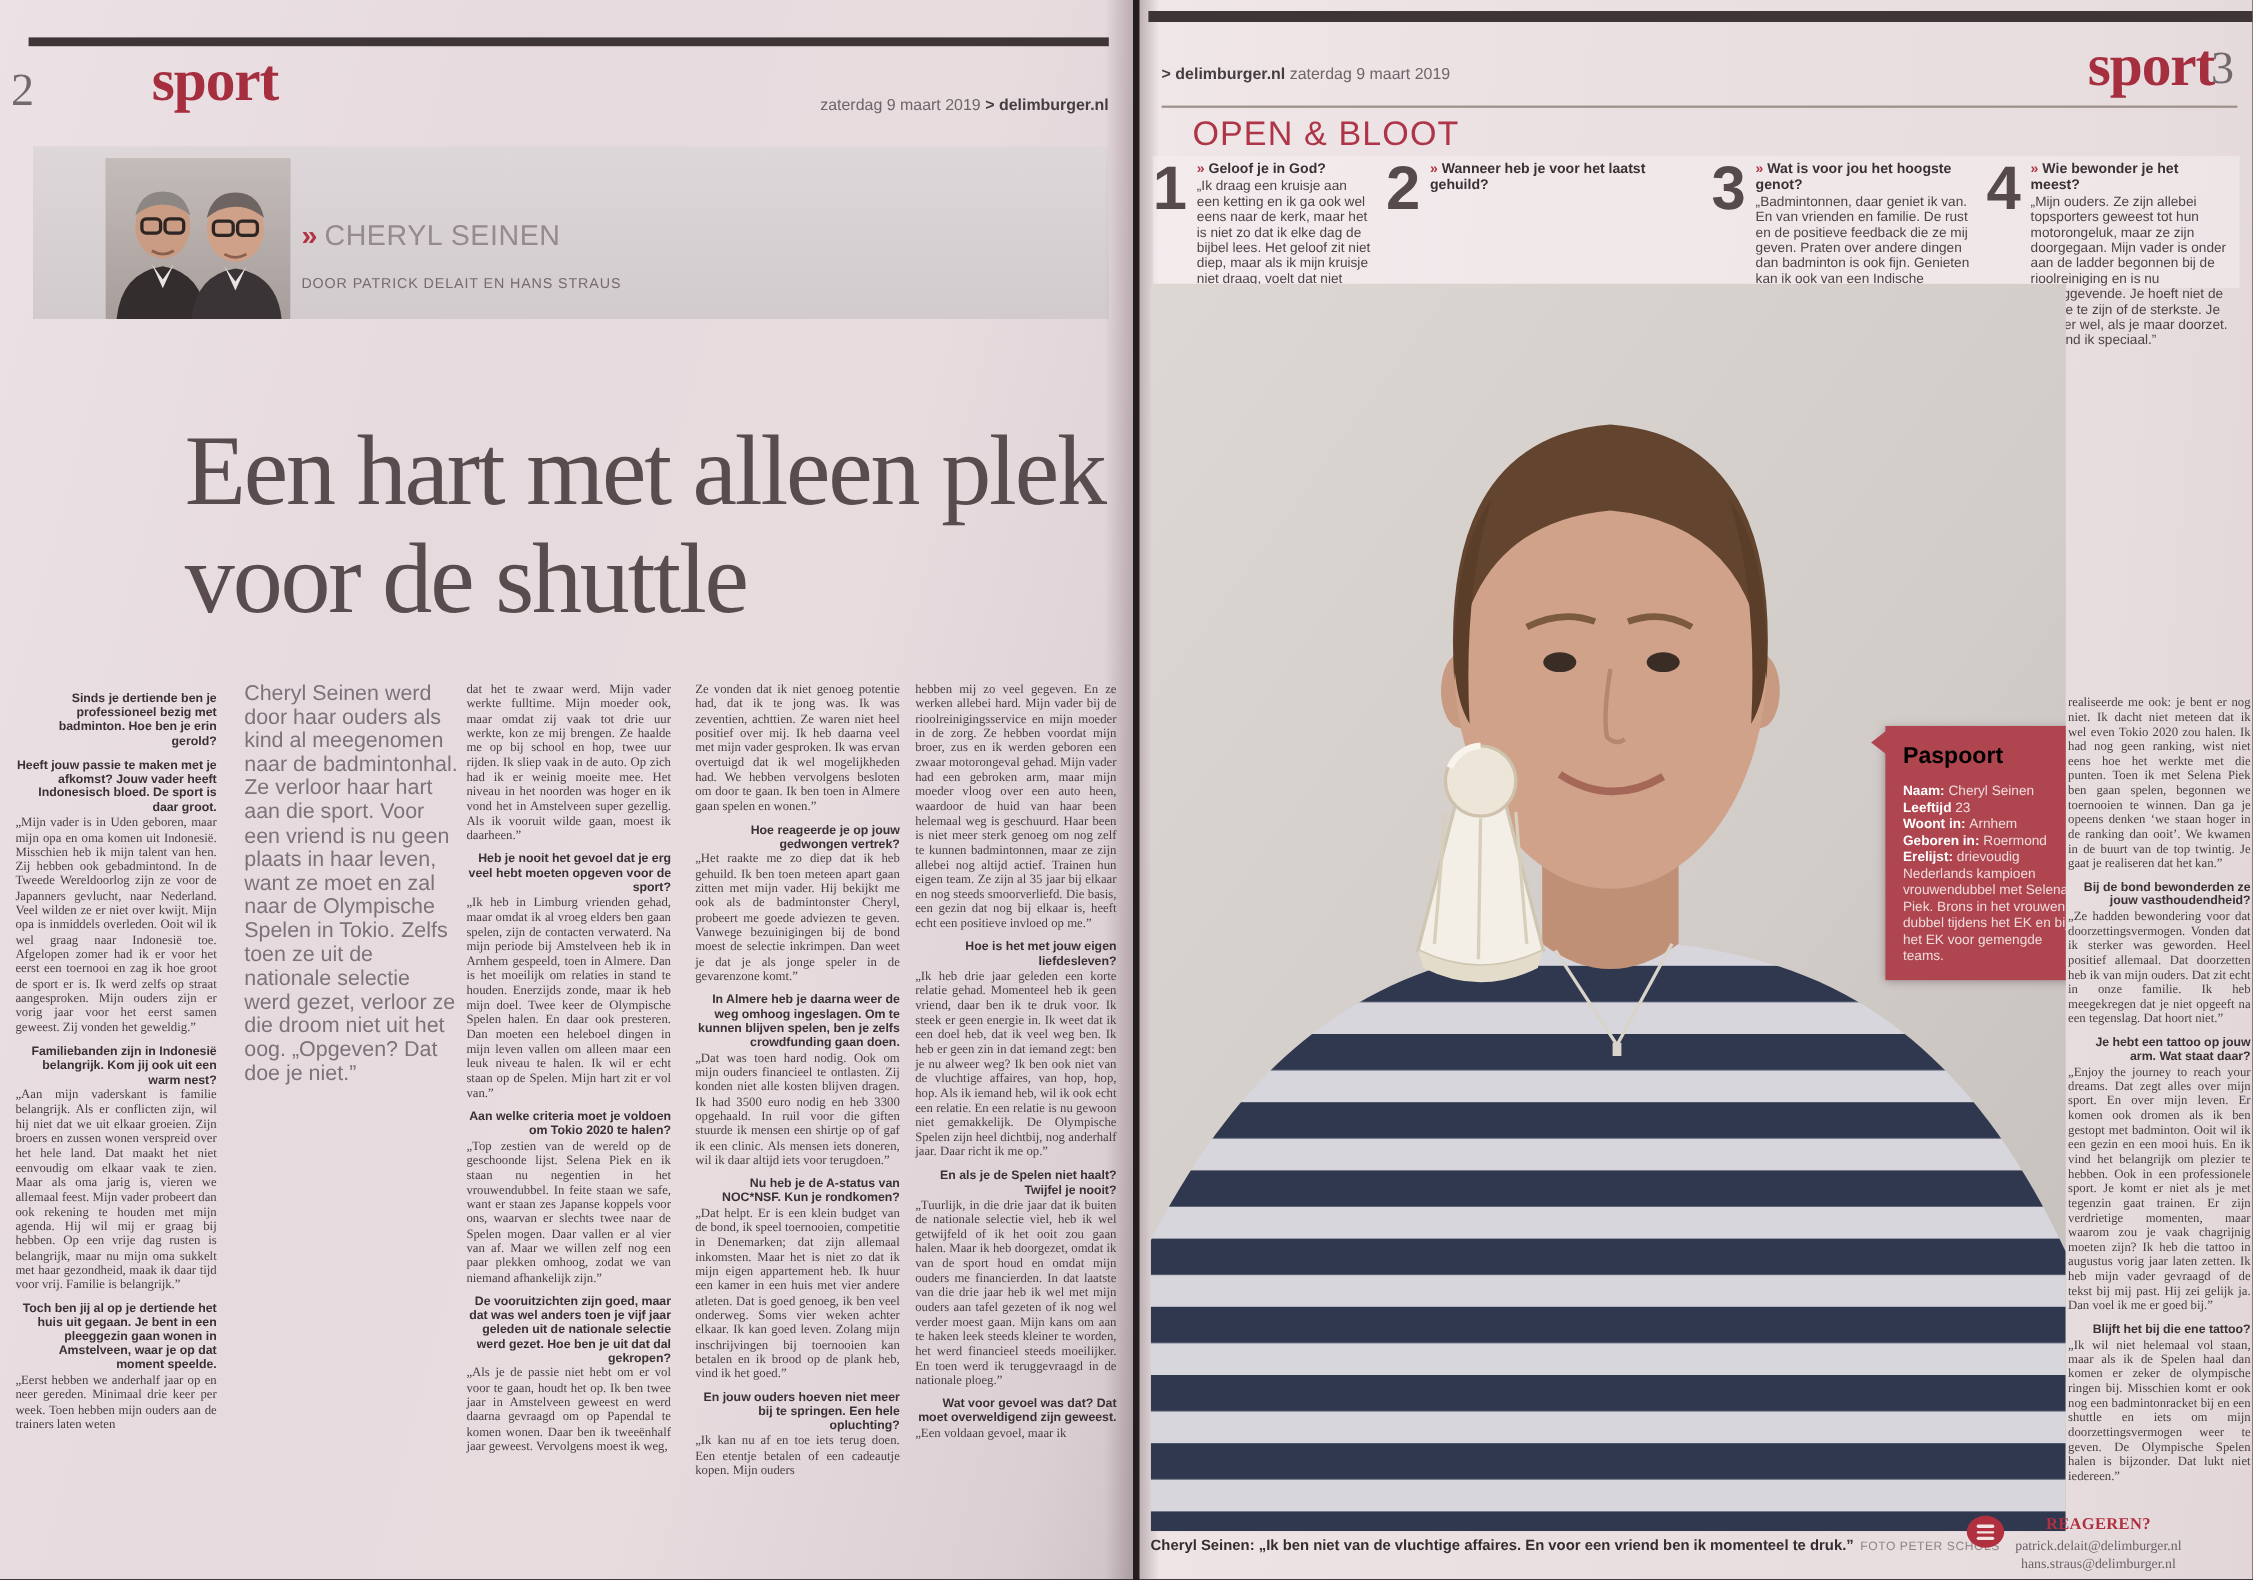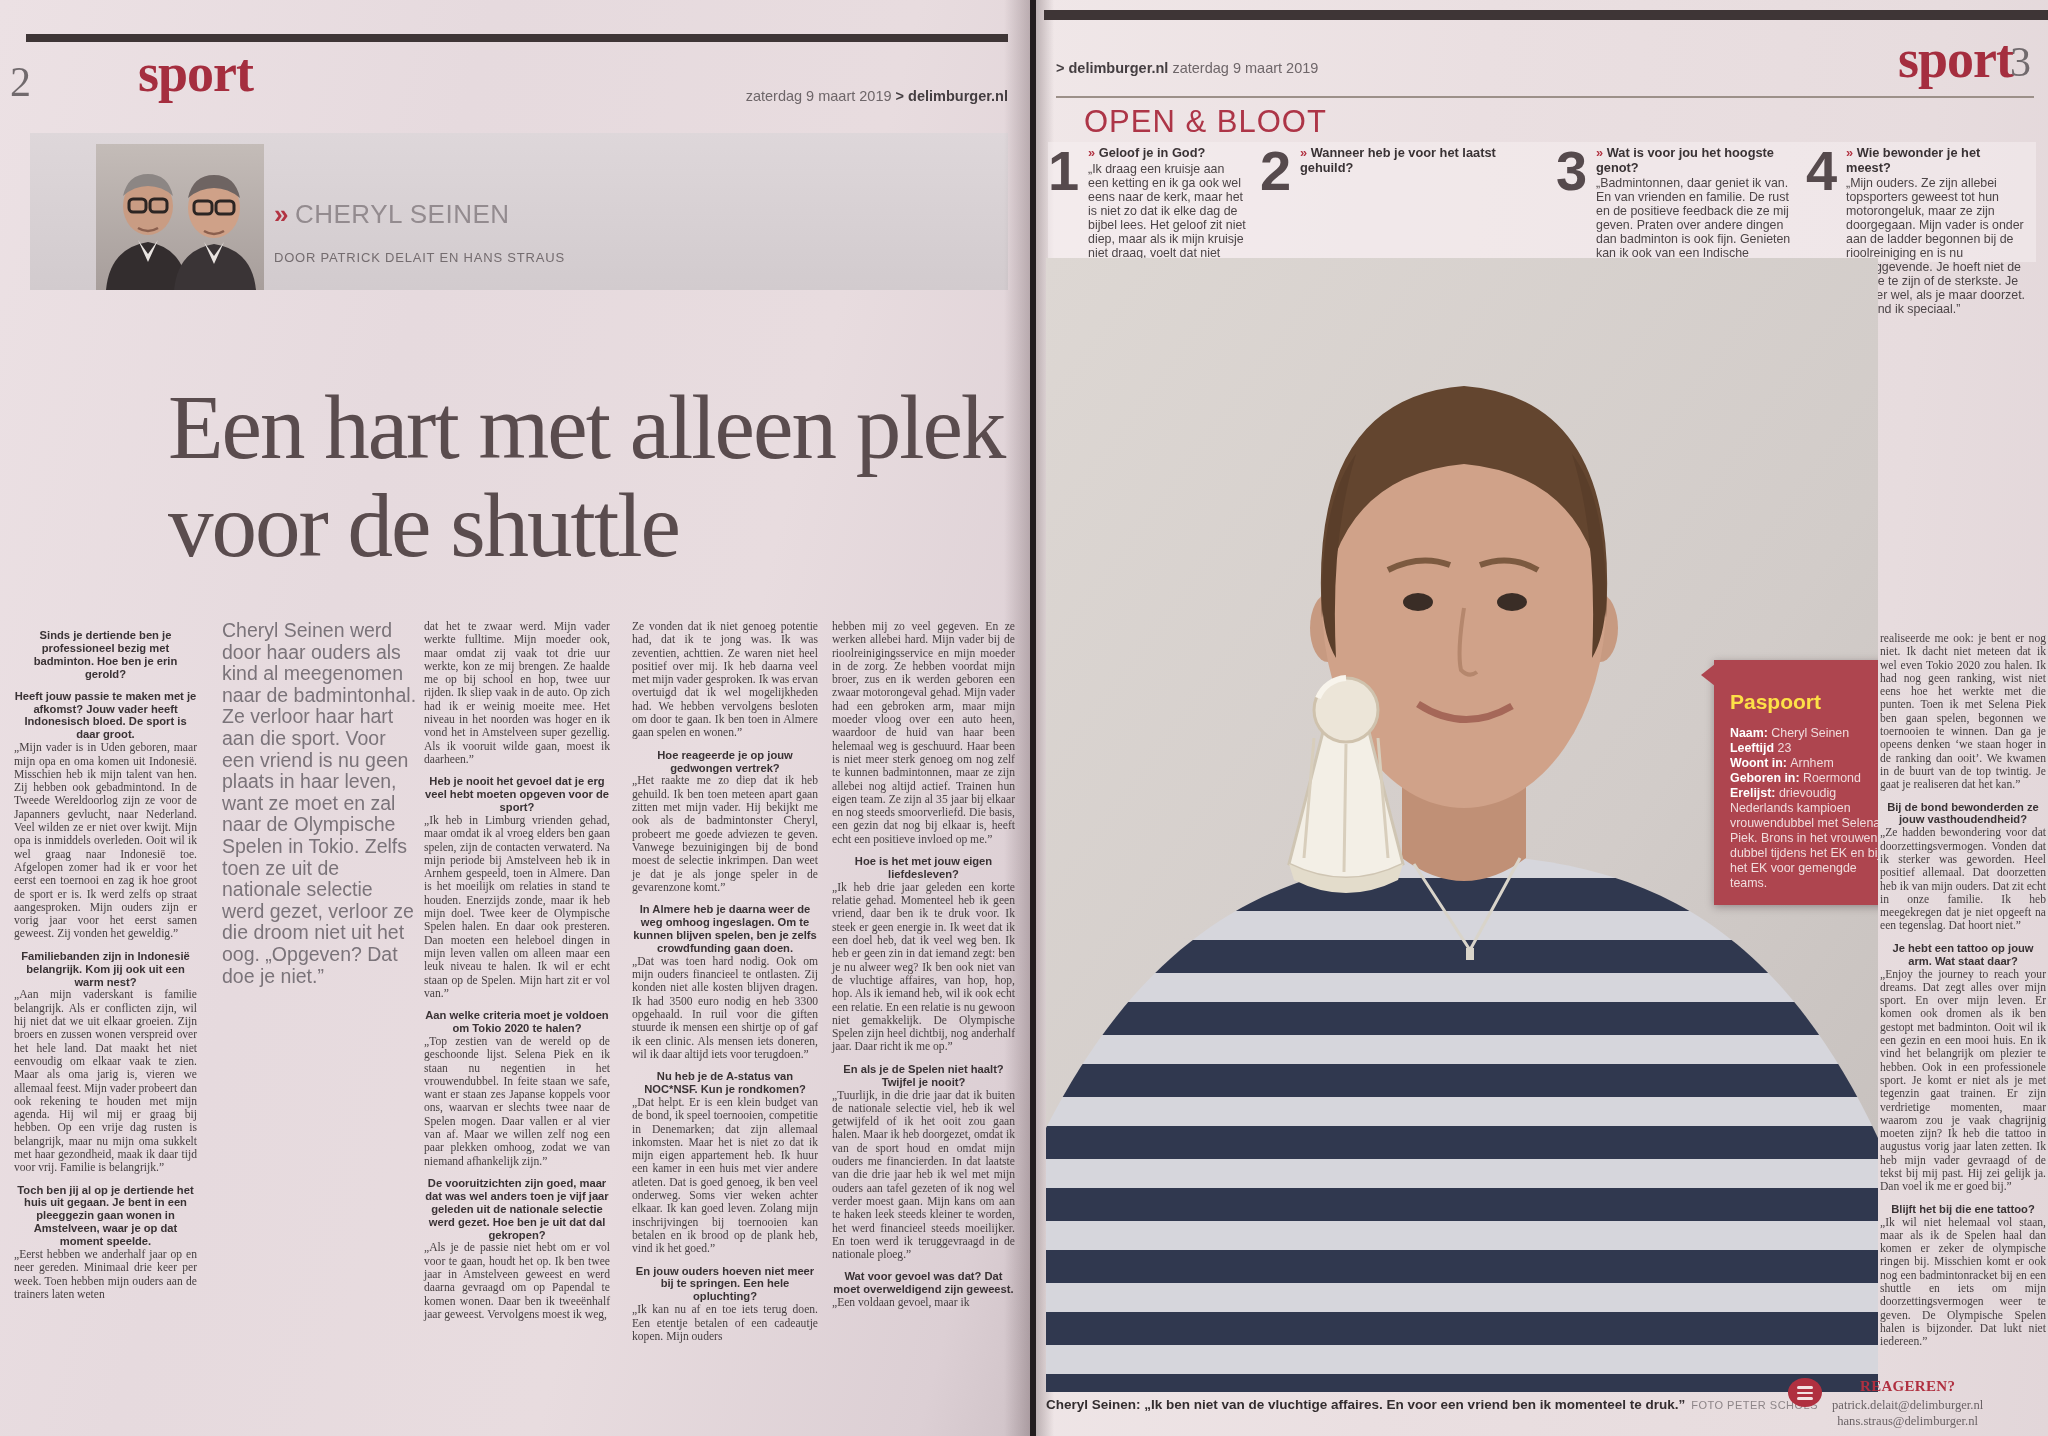--- a/index.html
+++ b/index.html
@@ -32,21 +32,21 @@
   .byline{position:absolute;left:244px;top:117px;font-family:"Liberation Sans","DejaVu Sans",sans-serif;
           font-size:13px;color:#746c6f;letter-spacing:.8px;}
 
   .headline{position:absolute;left:168px;top:318px;width:905px;font-weight:400;
           font-size:91px;line-height:98px;color:#5a4c4e;letter-spacing:-2px;}
 
   
   .col{position:absolute;top:620px;font-size:11.6px;line-height:13.3px;text-align:justify;color:#474042;}
   .col p{margin:0;}
   .col p.q{font-family:"Liberation Sans","DejaVu Sans",sans-serif;font-weight:700;
-          font-size:11.2px;line-height:12.9px;color:#393234;margin-top:9px;text-align:center;}
+          font-size:11.2px;line-height:12.9px;color:#393234;margin-top:9px;text-align:right;}
   .col.intro{font-family:"Liberation Sans","DejaVu Sans",sans-serif;font-size:19.5px;
           line-height:21.6px;color:#7a7379;text-align:left;}
 
   
   .ob-title{position:absolute;left:48px;top:104px;font-family:"Liberation Sans","DejaVu Sans",sans-serif;
           font-size:31px;color:#ad3547;letter-spacing:1px;}
   .ob-band{position:absolute;left:12px;top:142px;width:988px;height:120px;background:rgba(245,239,241,.55);}
   .ob-items{position:absolute;left:12px;top:146px;width:992px;display:flex;}
   .ob-item{display:flex;}
   .ob-item:nth-child(1){width:212px;}
@@ -66,21 +66,21 @@
   .photo{position:absolute;left:10px;top:258px;width:832px;height:1134px;overflow:hidden;background:#d6d0cd;}
   .caption{position:absolute;left:10px;top:1397px;width:832px;font-family:"Liberation Sans","DejaVu Sans",sans-serif;
           font-weight:700;font-size:13.5px;color:#332d2f;}
   .caption .credit{font-weight:400;font-size:11px;color:#8d8588;letter-spacing:.5px;margin-left:6px;}
 
   
   .paspoort{position:absolute;left:668px;top:402px;width:152px;background:#ae454f;padding:12px 14px 14px 16px;
           font-family:"Liberation Sans","DejaVu Sans",sans-serif;box-shadow:0 2px 8px rgba(40,20,25,.35);}
   .paspoort::before{content:"";position:absolute;left:-13px;top:4px;border-top:11px solid transparent;
           border-bottom:11px solid transparent;border-right:14px solid #ae454f;}
-  .pas-title{margin:18px 0 12px 0;font-weight:700;font-size:21px;color:#fde047;}
+  .pas-title{margin:4px 0 12px 0;font-weight:700;font-size:21px;color:#000000;}
   .pas-line{margin:0;font-size:12.4px;line-height:15px;color:#f0dcdd;}
   .pas-line b{color:#ffffff;}
 
   
   .col-right{left:844px;width:166px;top:632px;}
 
   
   .reageren{position:absolute;left:752px;top:1378px;width:260px;display:flex;
           font-family:Liberation Serif, serif;text-align:center;}
   .r-icon{flex:0 0 34px;width:34px;height:28px;background:#b03040;border-radius:50%;margin-right:10px;

